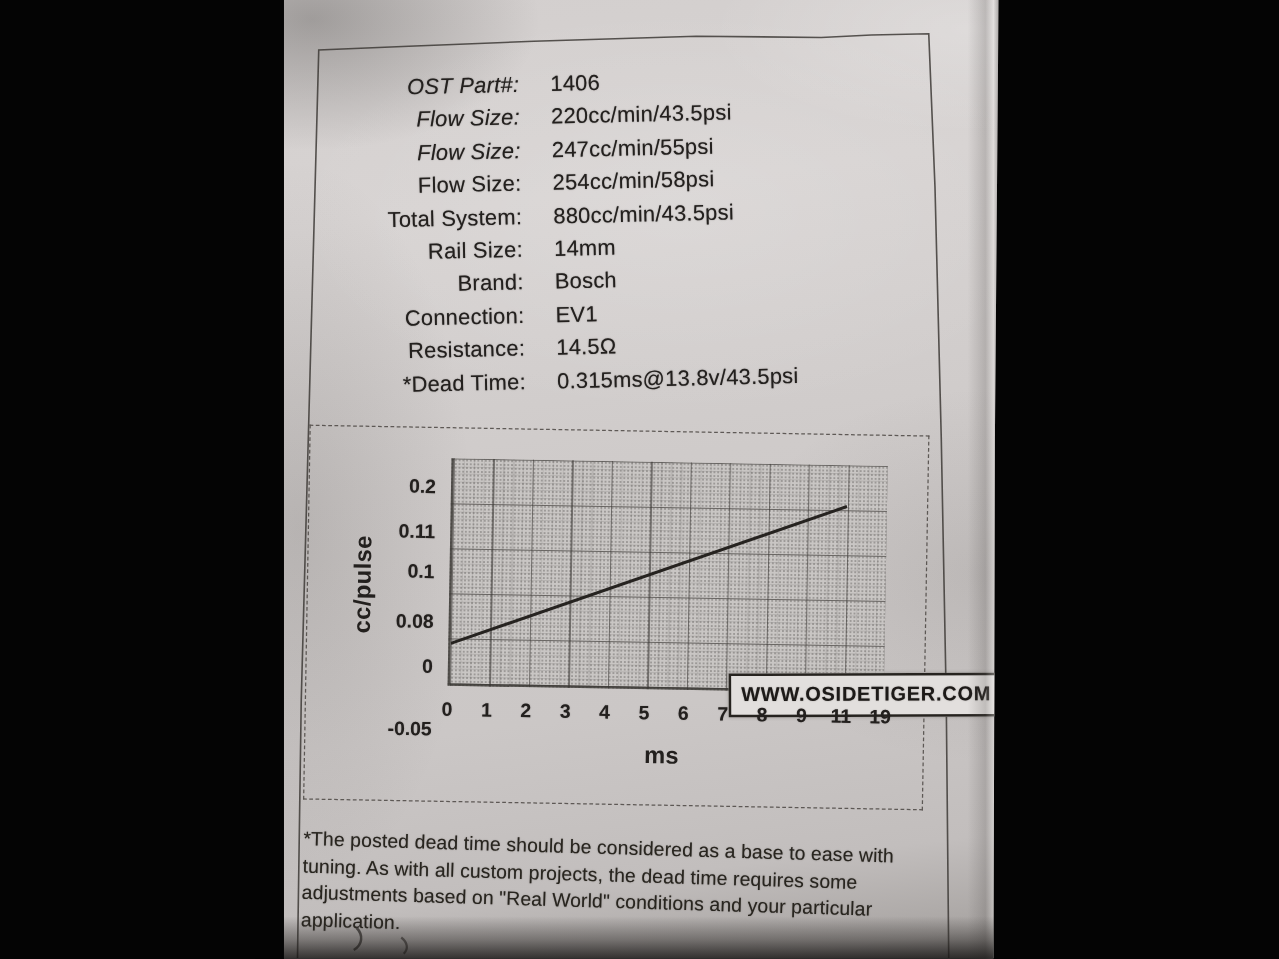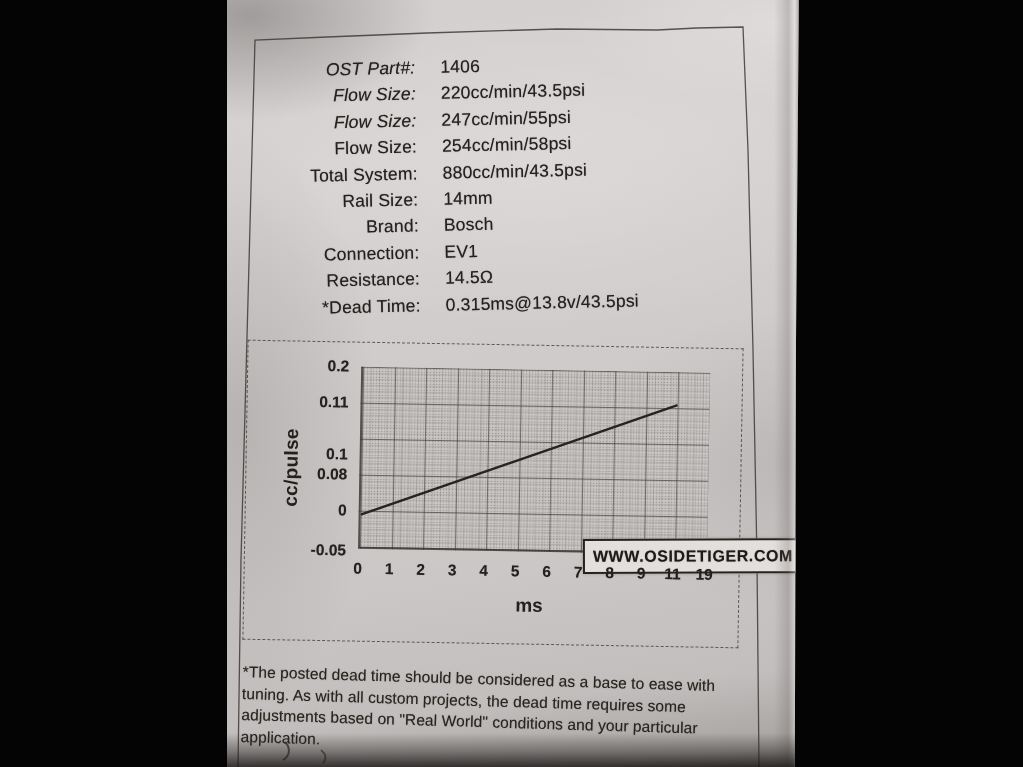--- a/index.html
+++ b/index.html
@@ -36,21 +36,21 @@
     background-image:
       repeating-linear-gradient(90deg, rgba(55,52,49,0.55) 0px, rgba(55,52,49,0.55) 1px, transparent 1px, transparent 31.55px),
       repeating-linear-gradient(180deg, rgba(55,52,49,0.60) 0px, rgba(55,52,49,0.60) 1px, transparent 1px, transparent 36px),
       repeating-linear-gradient(180deg, rgba(45,42,40,0.13) 0px, rgba(45,42,40,0.13) 1px, transparent 1px, transparent 6px),
       repeating-linear-gradient(90deg, rgba(45,42,40,0.10) 0px, rgba(45,42,40,0.10) 1px, transparent 1px, transparent 7.9px),
       radial-gradient(circle, rgba(40,38,36,0.28) 0.6px, transparent 1.1px);
     background-size:auto,auto,auto,auto,3px 3px;
     border-left:2px solid rgba(55,52,49,0.8);border-bottom:2px solid rgba(55,52,49,0.8);}
   .flow-svg{position:absolute;left:0;top:0;width:347px;height:180px;}
   .ytick{position:absolute;width:52px;left:49px;height:20px;line-height:20px;text-align:right;
-    font-size:15.5px;font-weight:600;text-shadow:0 0 1px rgba(40,36,34,0.4);}
+    font-size:15.5px;font-weight:600;text-shadow:0 0 1px rgba(40,36,34,0.4);margin-top:24px;}
   .xtick{position:absolute;top:216px;width:24px;height:20px;line-height:20px;text-align:center;
     font-size:15.5px;font-weight:600;text-shadow:0 0 1px rgba(40,36,34,0.4);}
   .y-title{position:absolute;left:-15px;top:115px;width:120px;height:22px;line-height:22px;text-align:center;
     font-size:19px;font-weight:bold;transform:rotate(-90deg);letter-spacing:0.3px;}
   .x-title{position:absolute;left:255px;top:249px;width:60px;text-align:center;
     font-size:19px;font-weight:bold;}
   .wbox{position:absolute;left:223px;top:166px;width:220px;height:35px;
     background:#e2dfdd;border:2px solid #26231f;box-sizing:border-box;
     display:flex;align-items:center;justify-content:center;transform:rotate(-1.2deg);
     box-shadow:0 0 3px rgba(60,56,52,0.35);}
@@ -83,24 +83,24 @@
       <div class="spec-row"><span class="spec-label">Connection:</span><span class="spec-value">EV1</span></div>
       <div class="spec-row"><span class="spec-label">Resistance:</span><span class="spec-value">14.5Ω</span></div>
       <div class="spec-row"><span class="spec-label">*Dead Time:</span><span class="spec-value">0.315ms@13.8v/43.5psi</span></div>
     </div>
 
     <div class="chart">
       <div class="y-title">cc/pulse</div>
 
       <div class="ytick" style="top:14px">0.2</div>
       <div class="ytick" style="top:50px">0.11</div>
-      <div class="ytick" style="top:102px">0.1</div>
+      <div class="ytick" style="top:82px">0.1</div>
       <div class="ytick" style="top:122px">0.08</div>
       <div class="ytick" style="top:158px">0</div>
-      <div class="ytick" style="top:198px">-0.05</div>
+      <div class="ytick" style="top:208px">-0.05</div>
 
       <div class="plot">
         <svg class="flow-svg" viewBox="0 0 347 180">
           <line x1="0" y1="148" x2="315" y2="33" stroke="#262320" stroke-width="2.4"></line>
         </svg>
         <div class="wbox">
           <span>WWW.OSIDETIGER.COM</span>
         </div>
       </div>
 

